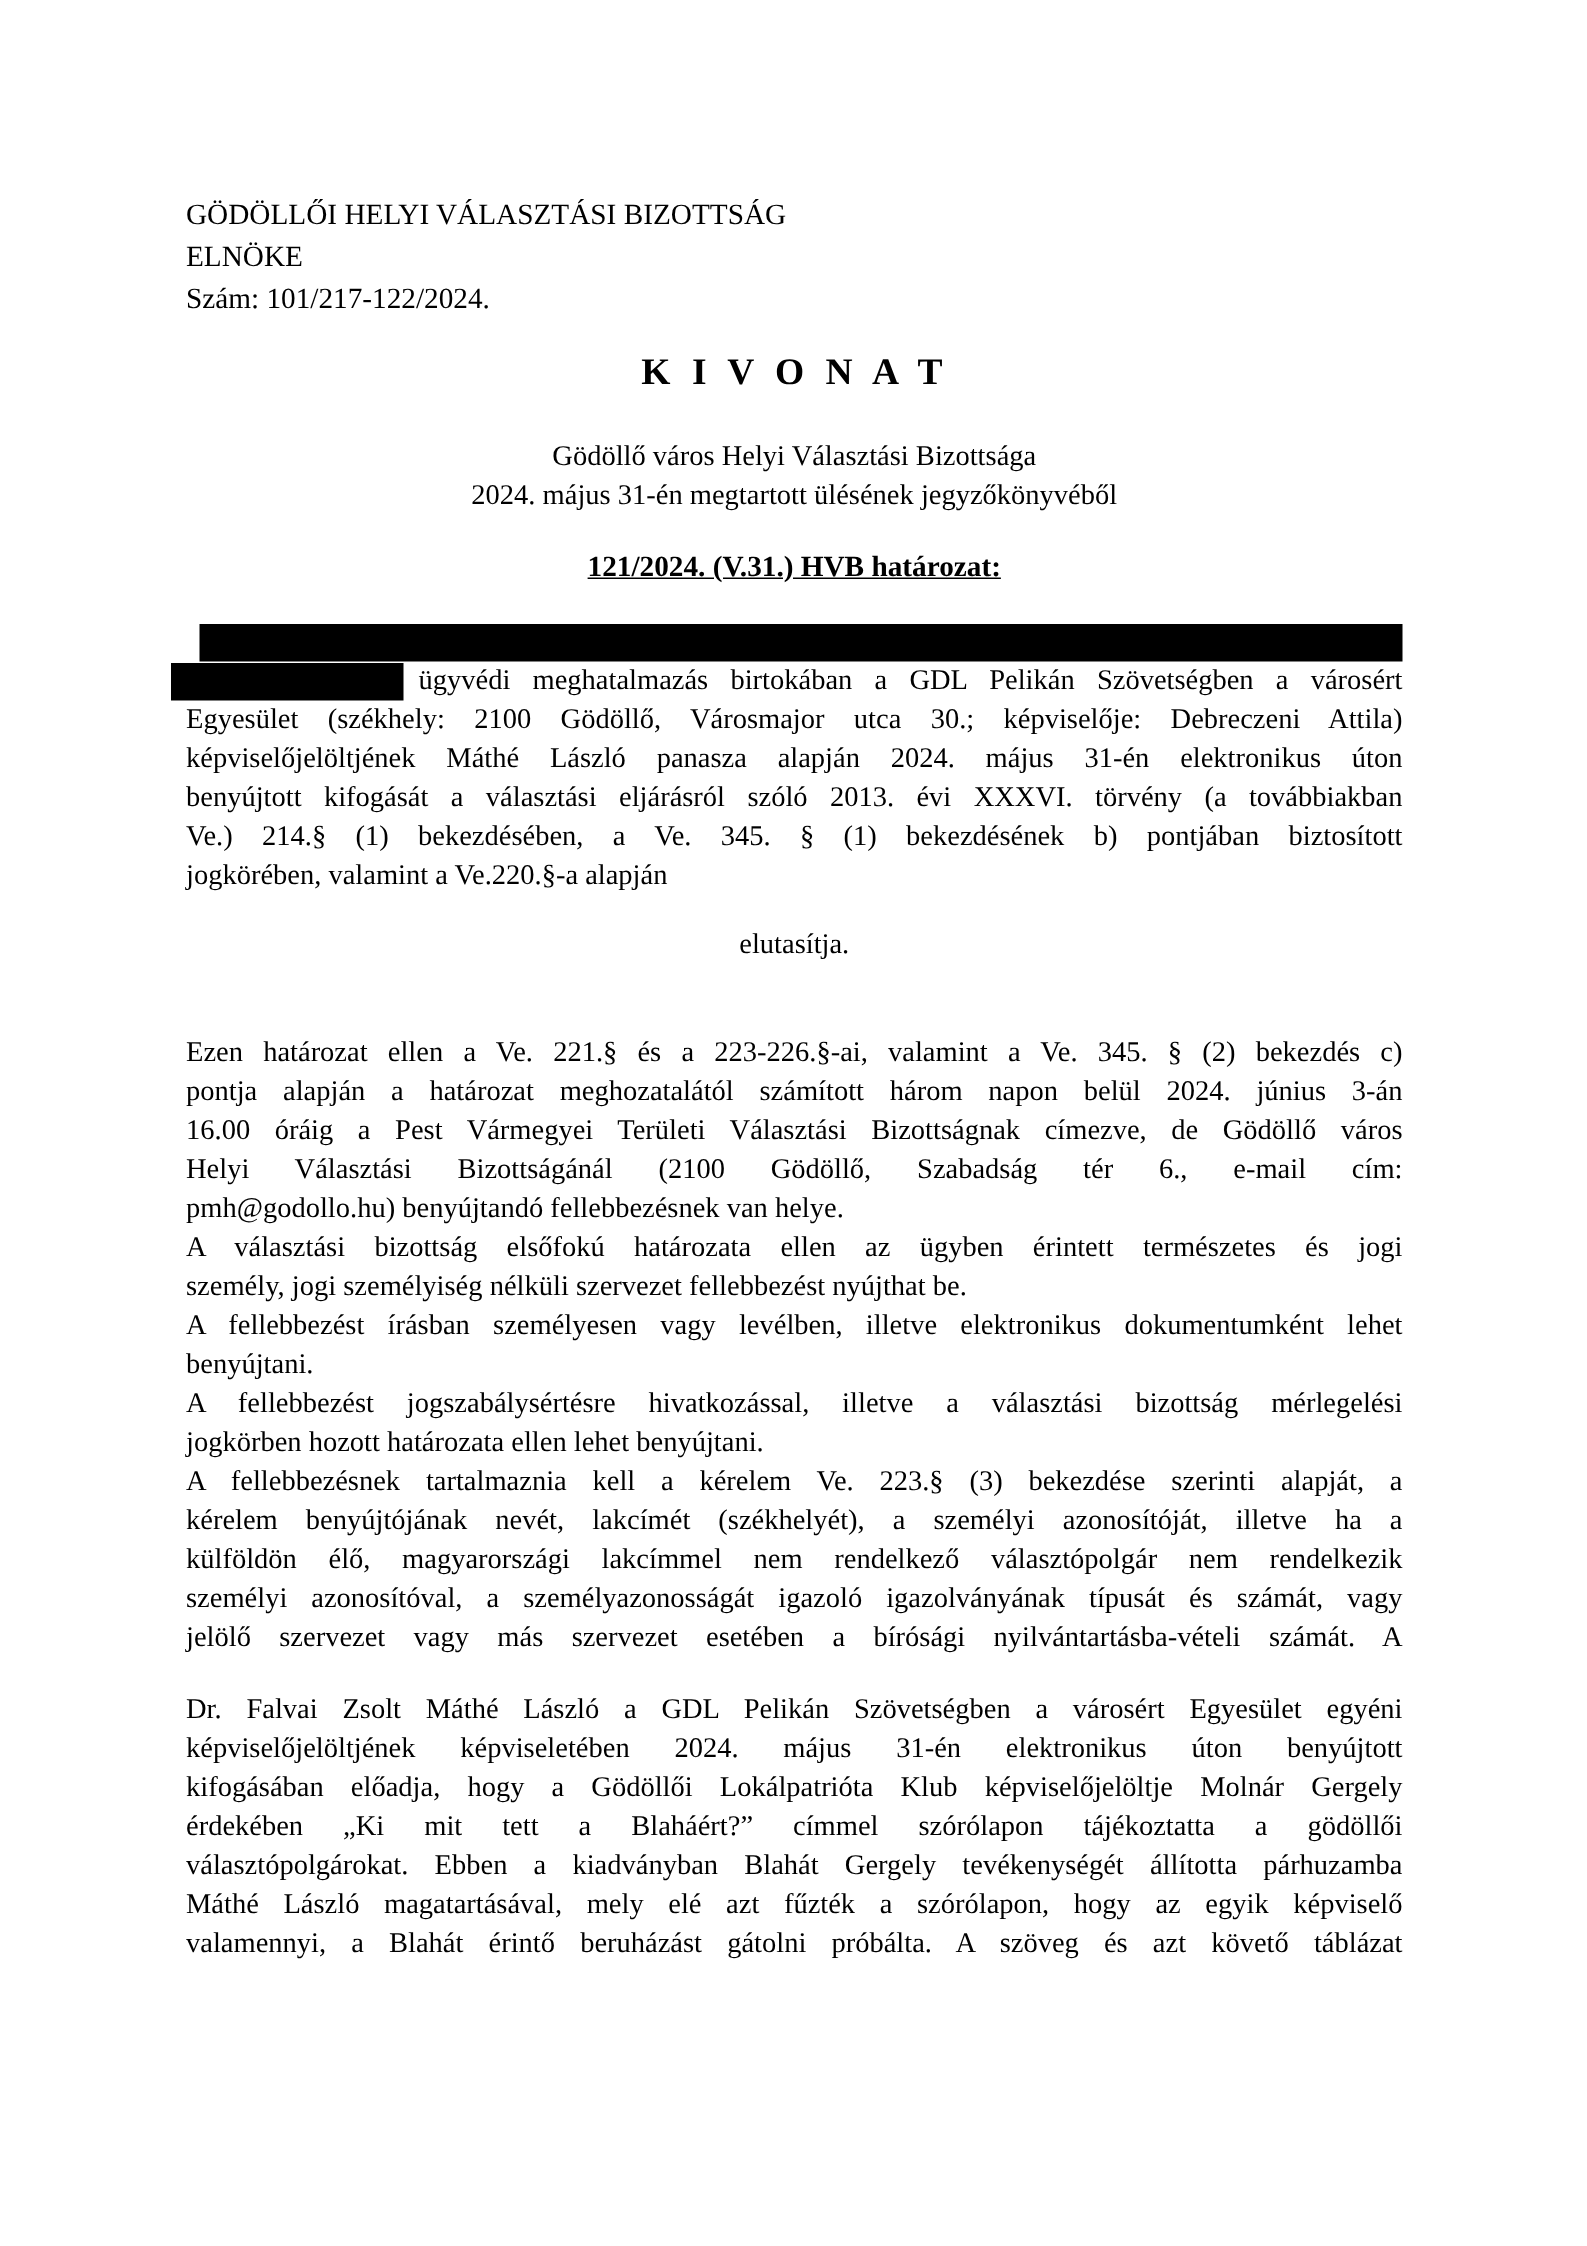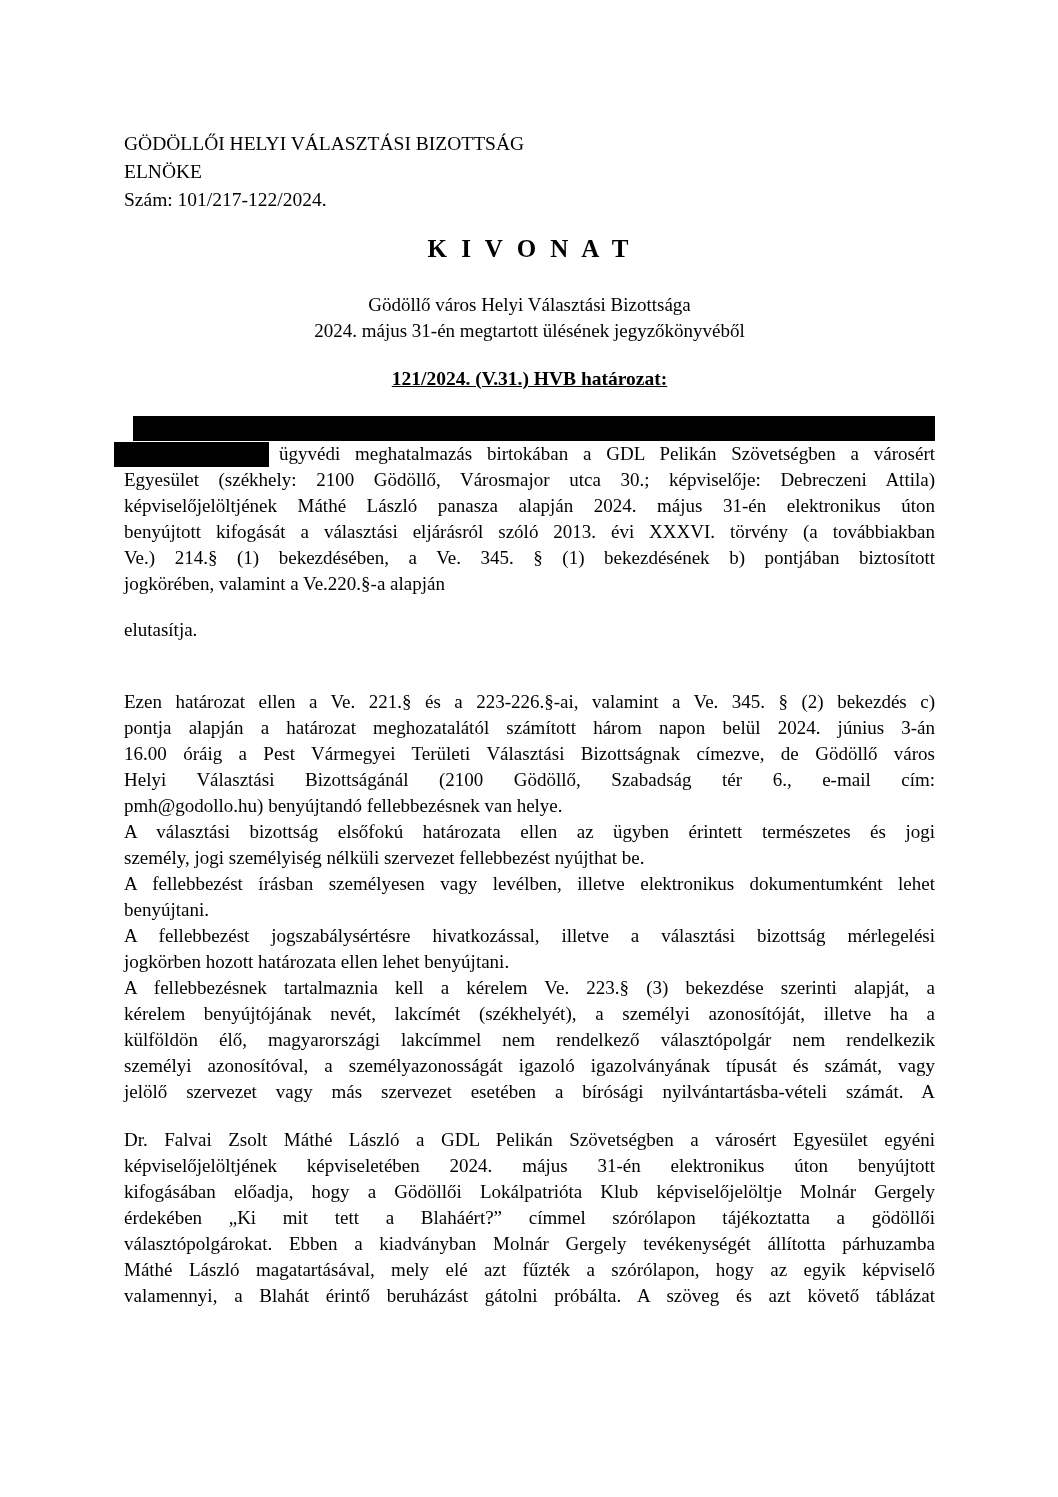--- a/index.html
+++ b/index.html
@@ -33,21 +33,21 @@
     margin-top: 22px;
     text-align: center;
     font-weight: bold;
     font-size: 19.5px;
     line-height: 26px;
     text-decoration: underline;
   }
   .line { font-size: 19px; line-height: 26px; }
   .jline { text-align: justify; text-align-last: justify; }
   .lline { text-align: justify; } 
-  .cline { }
+  .cline { text-align: center; }
   .para1 { margin-top: 24px; }
   .verdict { margin-top: 20px; }
   .appeal { margin-top: 46px; }
   .reasoning-heading { margin-top: 28px; font-size: 19.5px; line-height: 26px; text-align: center; }
   .reasoning-para { margin-top: 22px; }
   .flexline { display: flex; align-items: stretch; }
   .flexline .txt { white-space: nowrap; }
   .redaction {
     background: #000000;
     height: 25px;
@@ -126,18 +126,18 @@
       <div class="line jline">jelölő szervezet vagy más szervezet esetében a bírósági nyilvántartásba-vételi számát. A</div>
     </div>
   </div>
 
 
   <div class="reasoning-para">
     <div class="line jline">Dr. Falvai Zsolt Máthé László a GDL Pelikán Szövetségben a városért Egyesület egyéni</div>
     <div class="line jline">képviselőjelöltjének képviseletében 2024. május 31-én elektronikus úton benyújtott</div>
     <div class="line jline">kifogásában előadja, hogy a Gödöllői Lokálpatrióta Klub képviselőjelöltje Molnár Gergely</div>
     <div class="line jline">érdekében „Ki mit tett a Blaháért?” címmel szórólapon tájékoztatta a gödöllői</div>
-    <div class="line jline">választópolgárokat. Ebben a kiadványban Molnár Gergely tevékenységét állította párhuzamba</div>
+    <div class="line jline">választópolgárokat. Ebben a kiadványban Blahát Gergely tevékenységét állította párhuzamba</div>
     <div class="line jline">Máthé László magatartásával, mely elé azt fűzték a szórólapon, hogy az egyik képviselő</div>
     <div class="line jline">valamennyi, a Blahát érintő beruházást gátolni próbálta. A szöveg és azt követő táblázat</div>
   </div>
 
 </div>
 
 </body></html>

